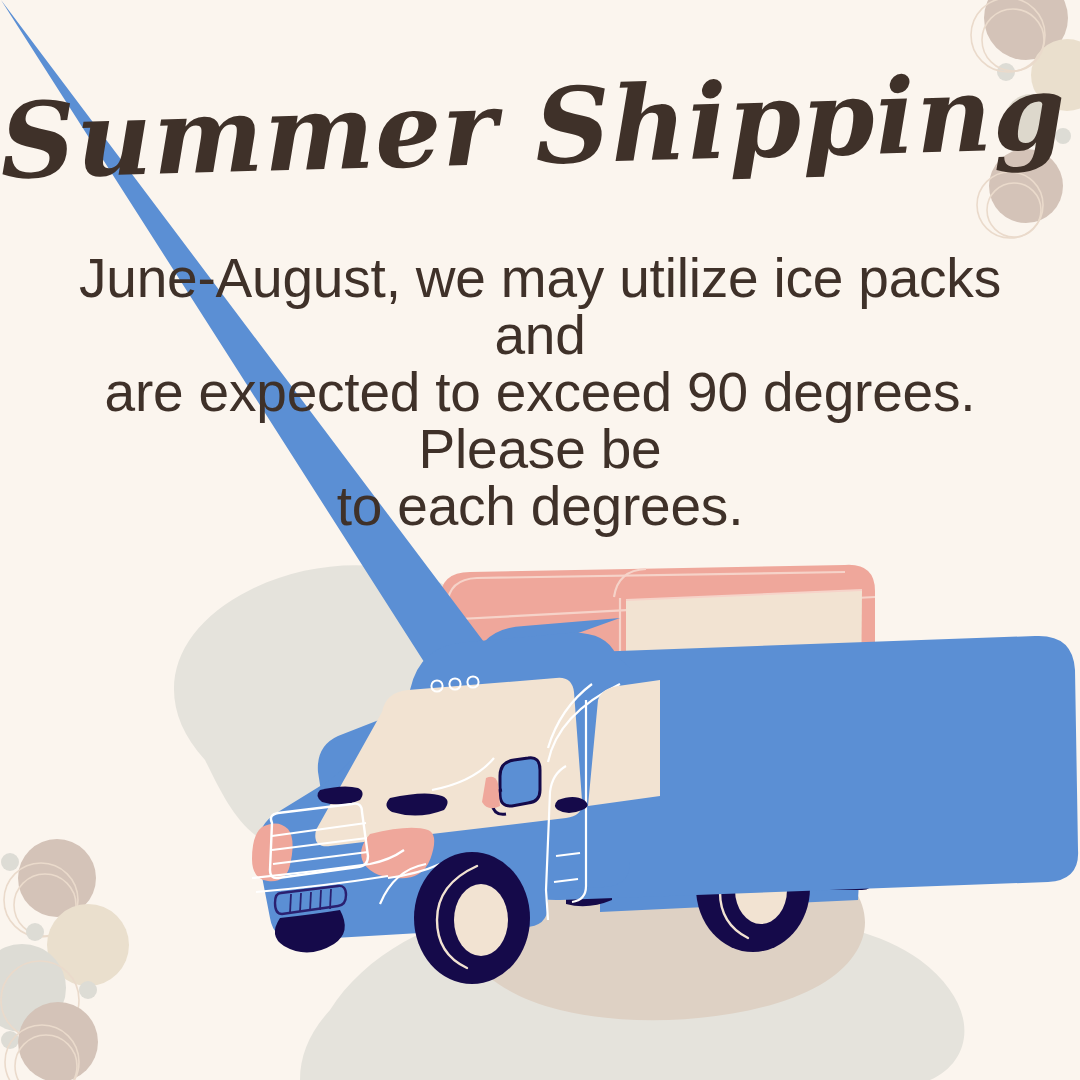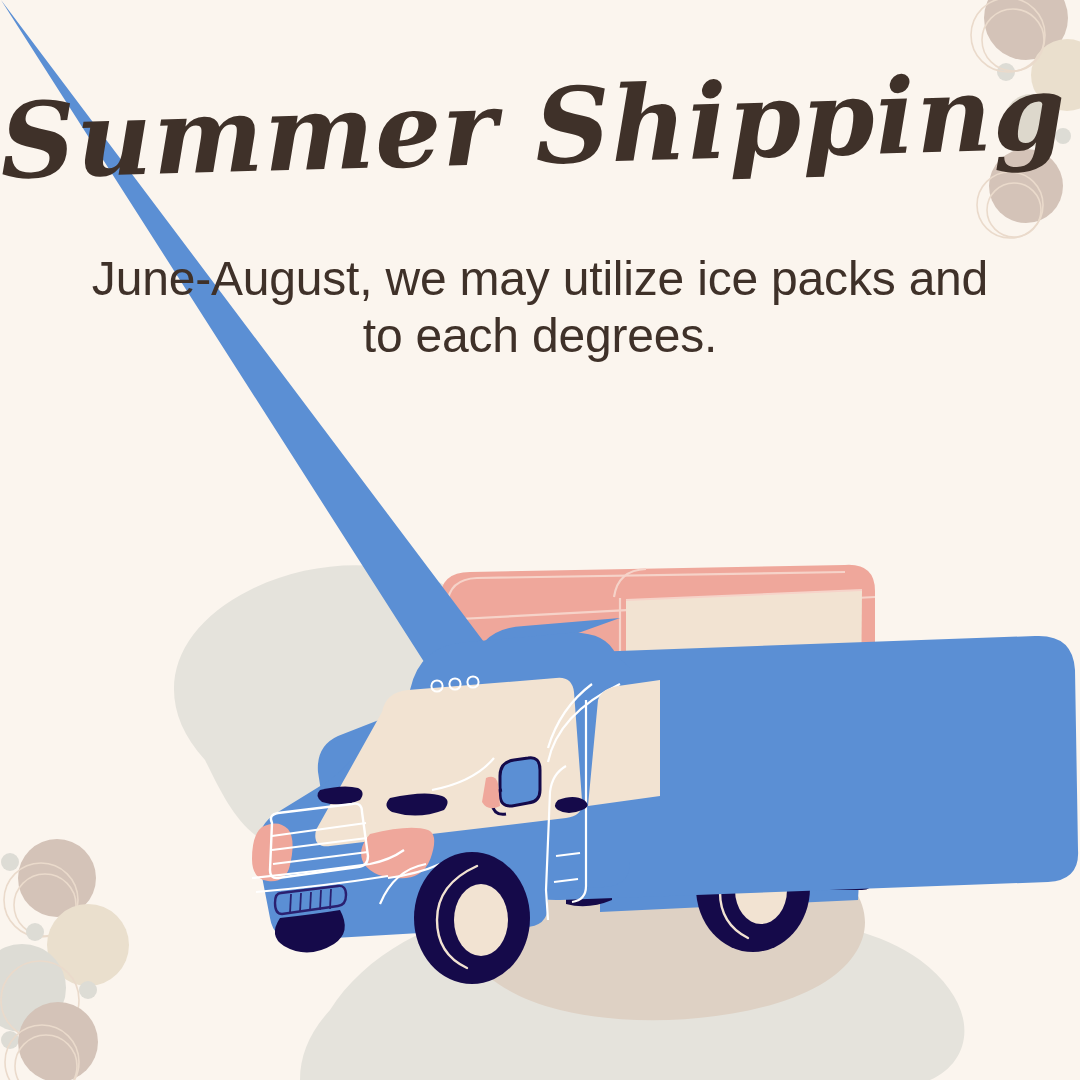--- a/index.html
+++ b/index.html
@@ -51,21 +51,21 @@
     white-space: nowrap;
   }
 
   #poster-body {
     position: absolute;
     top: 250px;
     left: 55px;
     width: 970px;
     text-align: center;
     font-family: "Liberation Sans", sans-serif;
-    font-size: 48px;
+    font-size: 55px;
     line-height: 57px;
     letter-spacing: -0.2px;
     color: #3f3129;
   }
 </style>
 </head>
 <body>
 
 <div id="poster">
 
@@ -221,17 +221,18 @@
       <ellipse cx="481" cy="920" rx="27" ry="36" fill="#f2e3d2"></ellipse>
       <path fill="none" stroke="#f2e3d2" stroke-width="2.4" stroke-linecap="round" d="M477,866 q-40,18 -40,54 q0,34 30,48"></path>
     </g>
 
   </svg>
 
   <div id="text-layer">
     <div id="poster-title">Summer Shipping Info</div>
     <div id="poster-body">
       <div>June-August, we may utilize ice packs and</div>
+      <div>are expected to exceed 90 degrees.  Please be</div>
       <div>to each degrees.</div>
     </div>
   </div>
 
 </div>
 
 </body></html>

